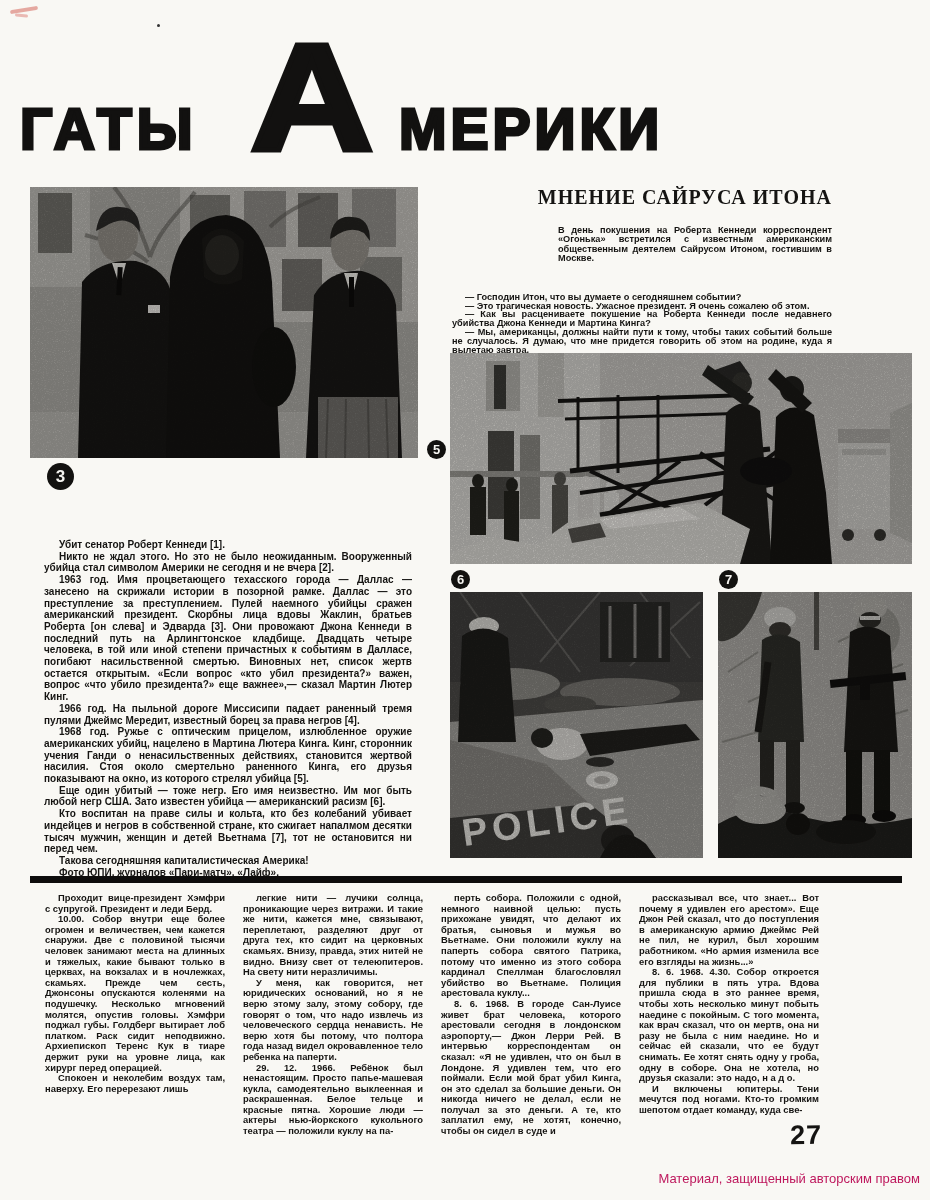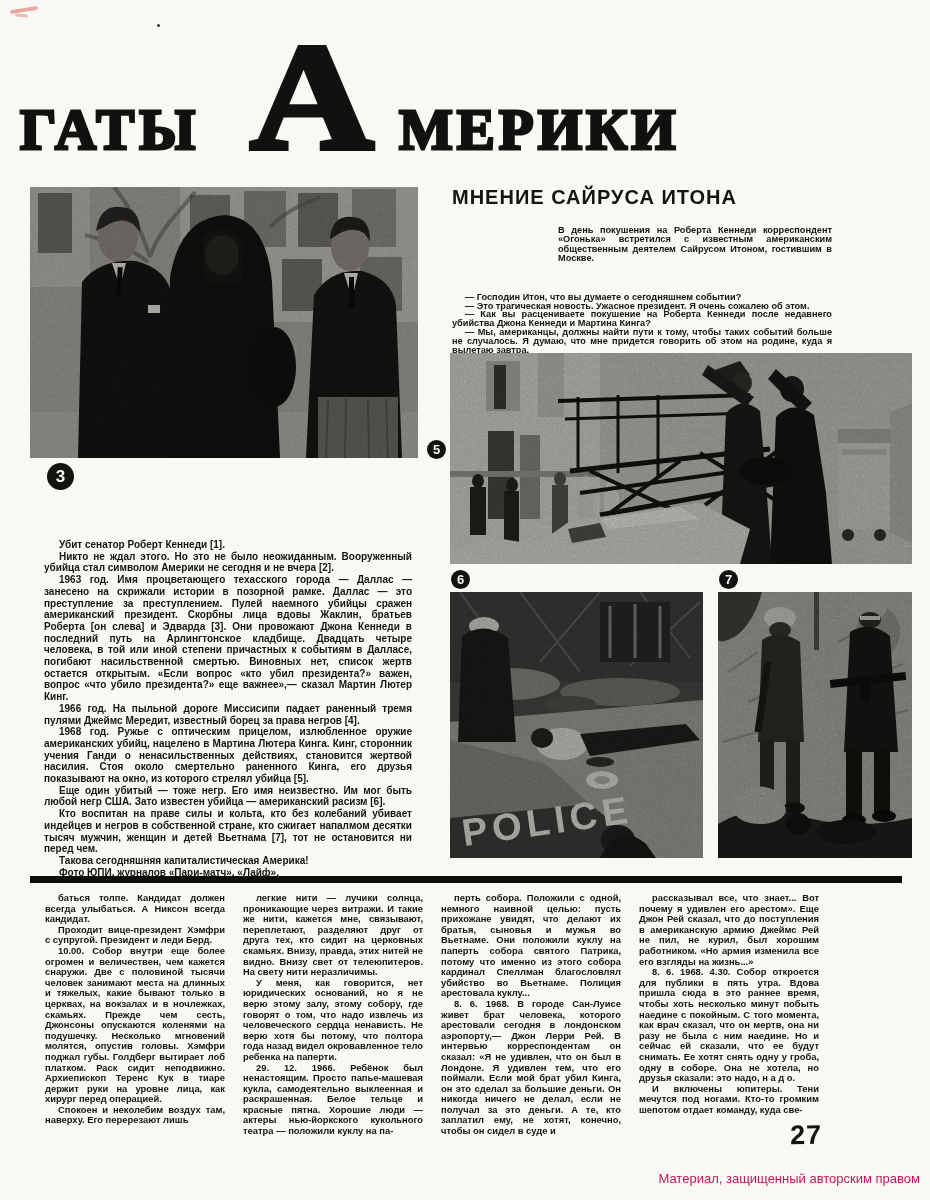--- a/index.html
+++ b/index.html
@@ -1,38 +1,38 @@
 <!DOCTYPE html>
 <html><head>
 <meta charset="utf-8">
 <style>
   html,body{margin:0;padding:0;background:#dedcd6;}
   .page{position:relative;width:930px;height:1200px;margin:0 auto;background:#f9f8f4;overflow:hidden;
         font-family:"Liberation Sans",sans-serif;color:#151412;}
   
-  .headline{position:absolute;left:0;top:0;width:780px;height:180px;font-family:Liberation Serif, serif;}
+  .headline{position:absolute;left:0;top:0;width:780px;height:180px;}
   .hl{position:absolute;font-weight:bold;color:#121110;line-height:1;white-space:nowrap;}
   .hl-prefix{left:20px;top:101px;font-size:57px;letter-spacing:5px;-webkit-text-stroke:3px #121110;}
   .hl-big{left:250px;top:20px;font-size:153px;-webkit-text-stroke:5px #121110;transform:scaleX(1.12);transform-origin:left bottom;}
   .hl-rest{left:399px;top:101px;font-size:57px;letter-spacing:4px;-webkit-text-stroke:3px #121110;}
   .red-mark{position:absolute;left:10px;top:8px;width:28px;height:4px;background:rgba(205,70,58,.45);
             border-radius:2px;transform:rotate(-9deg);}
   .red-mark2{position:absolute;left:15px;top:14px;width:13px;height:3px;background:rgba(205,70,58,.35);
              border-radius:2px;transform:rotate(6deg);}
   .speck{position:absolute;width:3px;height:3px;background:#333;border-radius:50%;}
   
   .photo{position:absolute;overflow:hidden;}
   .photo svg{display:block;}
   .badge{position:absolute;background:#131210;color:#f6f5f1;border-radius:50%;
          display:flex;align-items:center;justify-content:center;font-weight:bold;}
   .badge-lg{width:27px;height:27px;font-size:17px;}
   .badge-sm{width:19px;height:19px;font-size:13px;}
   
   .interview{position:absolute;left:452px;top:186px;width:380px;}
-  .iv-title{text-align:left;font-size:20px;font-weight:bold;letter-spacing:1px;margin:0 0 17px 0;}
+  .iv-title{text-align:right;font-size:20px;font-weight:bold;letter-spacing:1px;margin:0 0 17px 0;font-family:Liberation Serif, serif;}
   .iv-lead{margin:0 0 0 106px;width:274px;font-size:9.2px;line-height:9.4px;font-weight:bold;text-align:justify;}
   .iv-qa{margin-top:29px;}
   .iv-qa p{margin:0;font-size:9.2px;line-height:8.9px;font-weight:bold;text-align:justify;text-indent:13px;}
   
   .article{position:absolute;left:44px;top:539px;width:368px;}
   .article p{margin:0;font-size:10px;line-height:11.7px;font-weight:bold;text-align:justify;text-indent:15px;}
   .byline{margin-top:12px;text-align:right;font-size:10.3px;font-weight:bold;}
   
   .divider{position:absolute;left:30px;top:876px;width:872px;height:7px;background:#0e0d0c;}
   .columns{position:absolute;left:45px;top:893px;display:flex;gap:18px;}
@@ -311,21 +311,20 @@
     <p>Еще один убитый — тоже негр. Его имя неизвестно. Им мог быть любой негр США. Зато известен убийца — американский расизм [6].</p>
     <p>Кто воспитан на праве силы и кольта, кто без колебаний убивает индейцев и негров в собственной стране, кто сжигает напалмом десятки тысяч мужчин, женщин и детей Вьетнама [7], тот не остановится ни перед чем.</p>
     <p>Такова сегодняшняя капиталистическая Америка!</p>
     <p class="byline">Фото ЮПИ, журналов «Пари-матч», «Лайф».</p>
   </div>
 
   <div class="divider"></div>
 
   <div class="columns">
     <div class="col">
-      <p>баться толпе. Кандидат должен всегда улыбаться. А Никсон всегда кандидат.</p>
       <p>Проходит вице-президент Хэмфри с супругой. Президент и леди Берд.</p>
       <p>10.00. Собор внутри еще более огромен и величествен, чем кажется снаружи. Две с половиной тысячи человек занимают места на длинных и тяжелых, какие бывают только в церквах, на вокзалах и в ночлежках, скамьях. Прежде чем сесть, Джонсоны опускаются коленями на подушечку. Несколько мгновений молятся, опустив головы. Хэмфри поджал губы. Голдберг вытирает лоб платком. Раск сидит неподвижно. Архиепископ Теренс Кук в тиаре держит руки на уровне лица, как хирург перед операцией.</p>
       <p>Спокоен и неколебим воздух там, наверху. Его перерезают лишь</p>
     </div>
     <div class="col">
       <p>легкие нити — лучики солнца, проникающие через витражи. И такие же нити, кажется мне, связывают, переплетают, разделяют друг от друга тех, кто сидит на церковных скамьях. Внизу, правда, этих нитей не видно. Внизу свет от телеюпитеров. На свету нити неразличимы.</p>
       <p>У меня, как говорится, нет юридических оснований, но я не верю этому залу, этому собору, где говорят о том, что надо извлечь из человеческого сердца ненависть. Не верю хотя бы потому, что полтора года назад видел окровавленное тело ребенка на паперти.</p>
       <p>29. 12. 1966. Ребёнок был ненастоящим. Просто папье-машевая кукла, самодеятельно выклеенная и раскрашенная. Белое тельце и красные пятна. Хорошие люди — актеры нью-йоркского кукольного театра — положили куклу на па-</p>
     </div>
     <div class="col">

